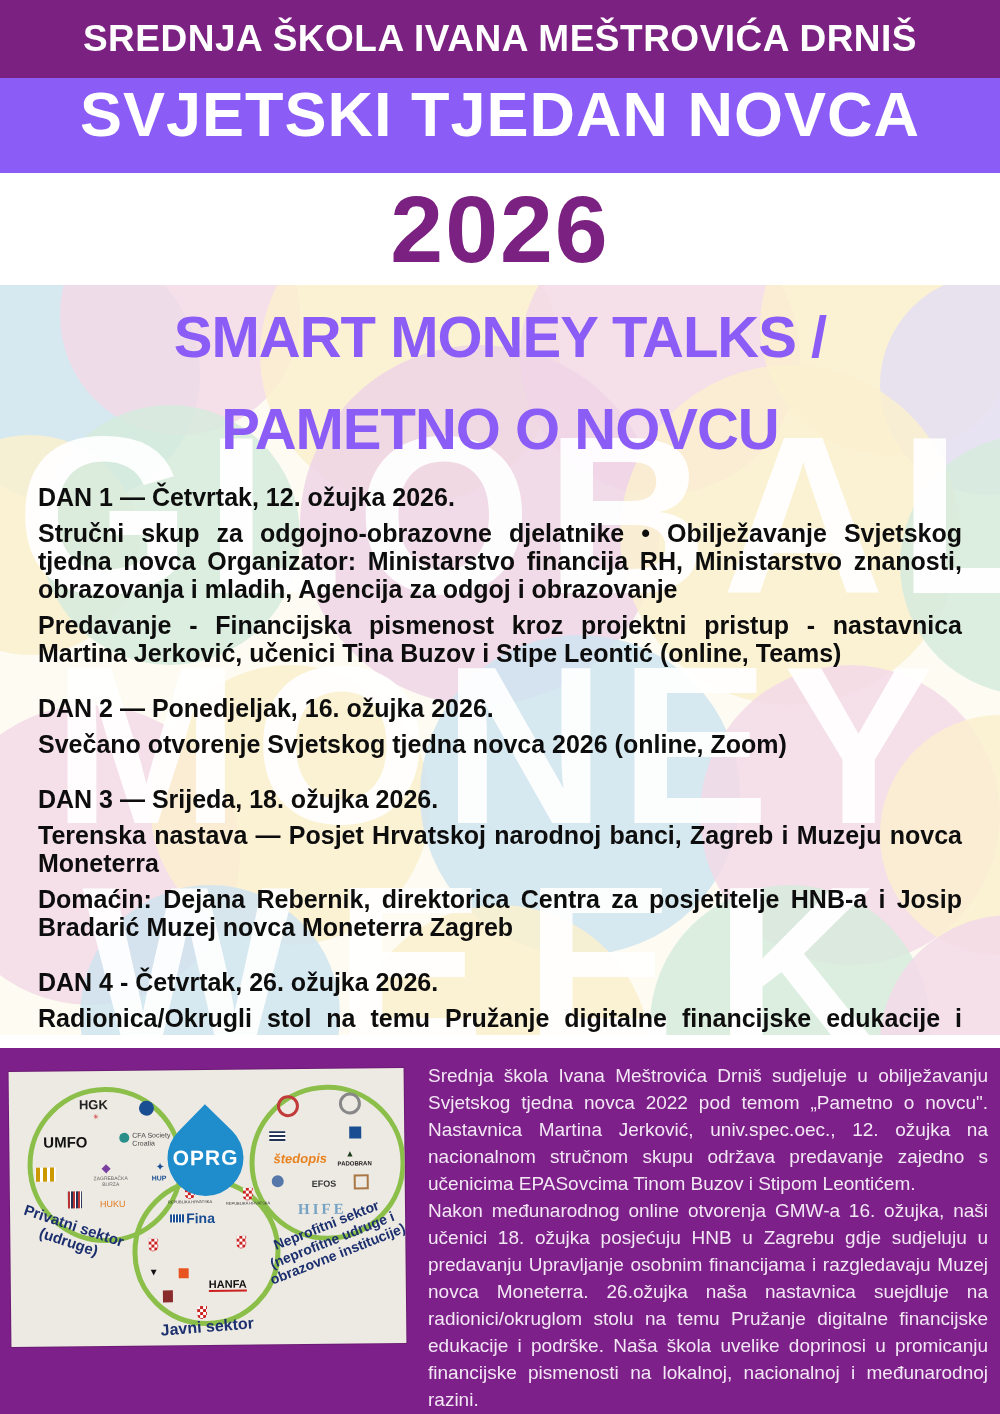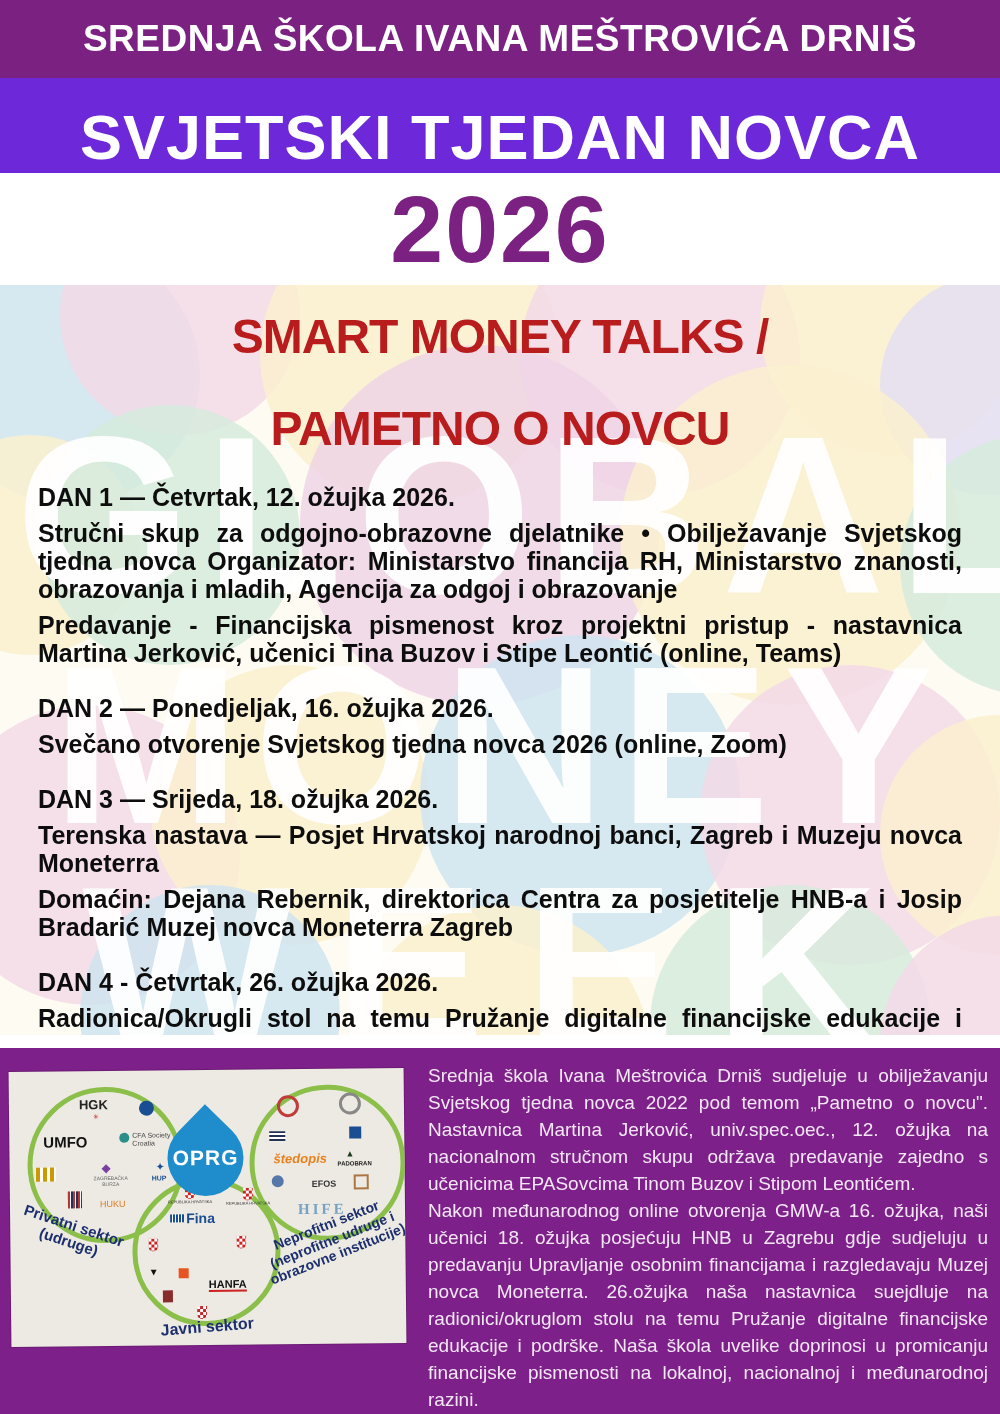--- a/index.html
+++ b/index.html
@@ -3,35 +3,35 @@
 <meta charset="utf-8">
 <style>
   html,body{margin:0;padding:0;background:#ffffff;}
   .page{position:relative;width:1000px;height:1414px;overflow:hidden;background:#ffffff;
         font-family:"Liberation Sans", sans-serif;}
 
   
   .banner1{position:absolute;top:0;left:0;width:100%;height:78px;background:#7b2181;
            display:flex;align-items:center;justify-content:center;}
   .banner1 .t{color:#fff;font-size:37px;font-weight:700;letter-spacing:.5px;}
-  .banner2{position:absolute;top:78px;left:0;width:100%;height:95px;background:#6d28d9;
-           display:flex;align-items:flex-end;justify-content:center;}
+  .banner2{position:absolute;top:78px;left:0;width:100%;height:95px;background:#8b5cf6;
+           display:flex;align-items:flex-start;justify-content:center;}
   .banner2 .t{color:#fff;font-size:63px;font-weight:800;letter-spacing:1px;}
   .yearband{position:absolute;top:173px;left:0;width:100%;height:112px;background:#fff;
             display:flex;align-items:center;justify-content:center;}
   .yearband .t{color:#7b2181;font-size:95px;font-weight:800;letter-spacing:2px;}
 
   
   .pattern{position:absolute;top:285px;left:0;width:1000px;height:750px;background:#fdfbf2;overflow:hidden;}
   .pattern .c{position:absolute;border-radius:50%;opacity:.85;}
   .wm{position:absolute;left:0;width:100%;text-align:center;color:rgba(255,255,255,.93);
       font-weight:800;font-size:225px;letter-spacing:14px;line-height:1;z-index:2;}
   .content{position:relative;z-index:3;}
-  .theme{margin-top:6px;text-align:center;color:#b91c1c;font-weight:800;
-         font-size:48px;line-height:92px;letter-spacing:-1px;}
+  .theme{margin-top:6px;text-align:center;color:#8b5cf6;font-weight:800;
+         font-size:58px;line-height:92px;letter-spacing:-1px;}
   .schedule{margin:4px 30px 0 30px;color:#0d0d0d;font-weight:700;
             font-size:25px;line-height:28px;text-align:justify;}
   .day{margin-bottom:27px;}
   .day p{margin:8px;}
 
   
   .footer{position:absolute;top:1048px;left:0;width:1000px;height:366px;background:#7e2089;}
   .footer-text{position:absolute;left:428px;top:14px;width:560px;color:#f3e7f6;
                font-size:19px;line-height:27px;text-align:justify;}
   .footer-text p{margin:0;}

